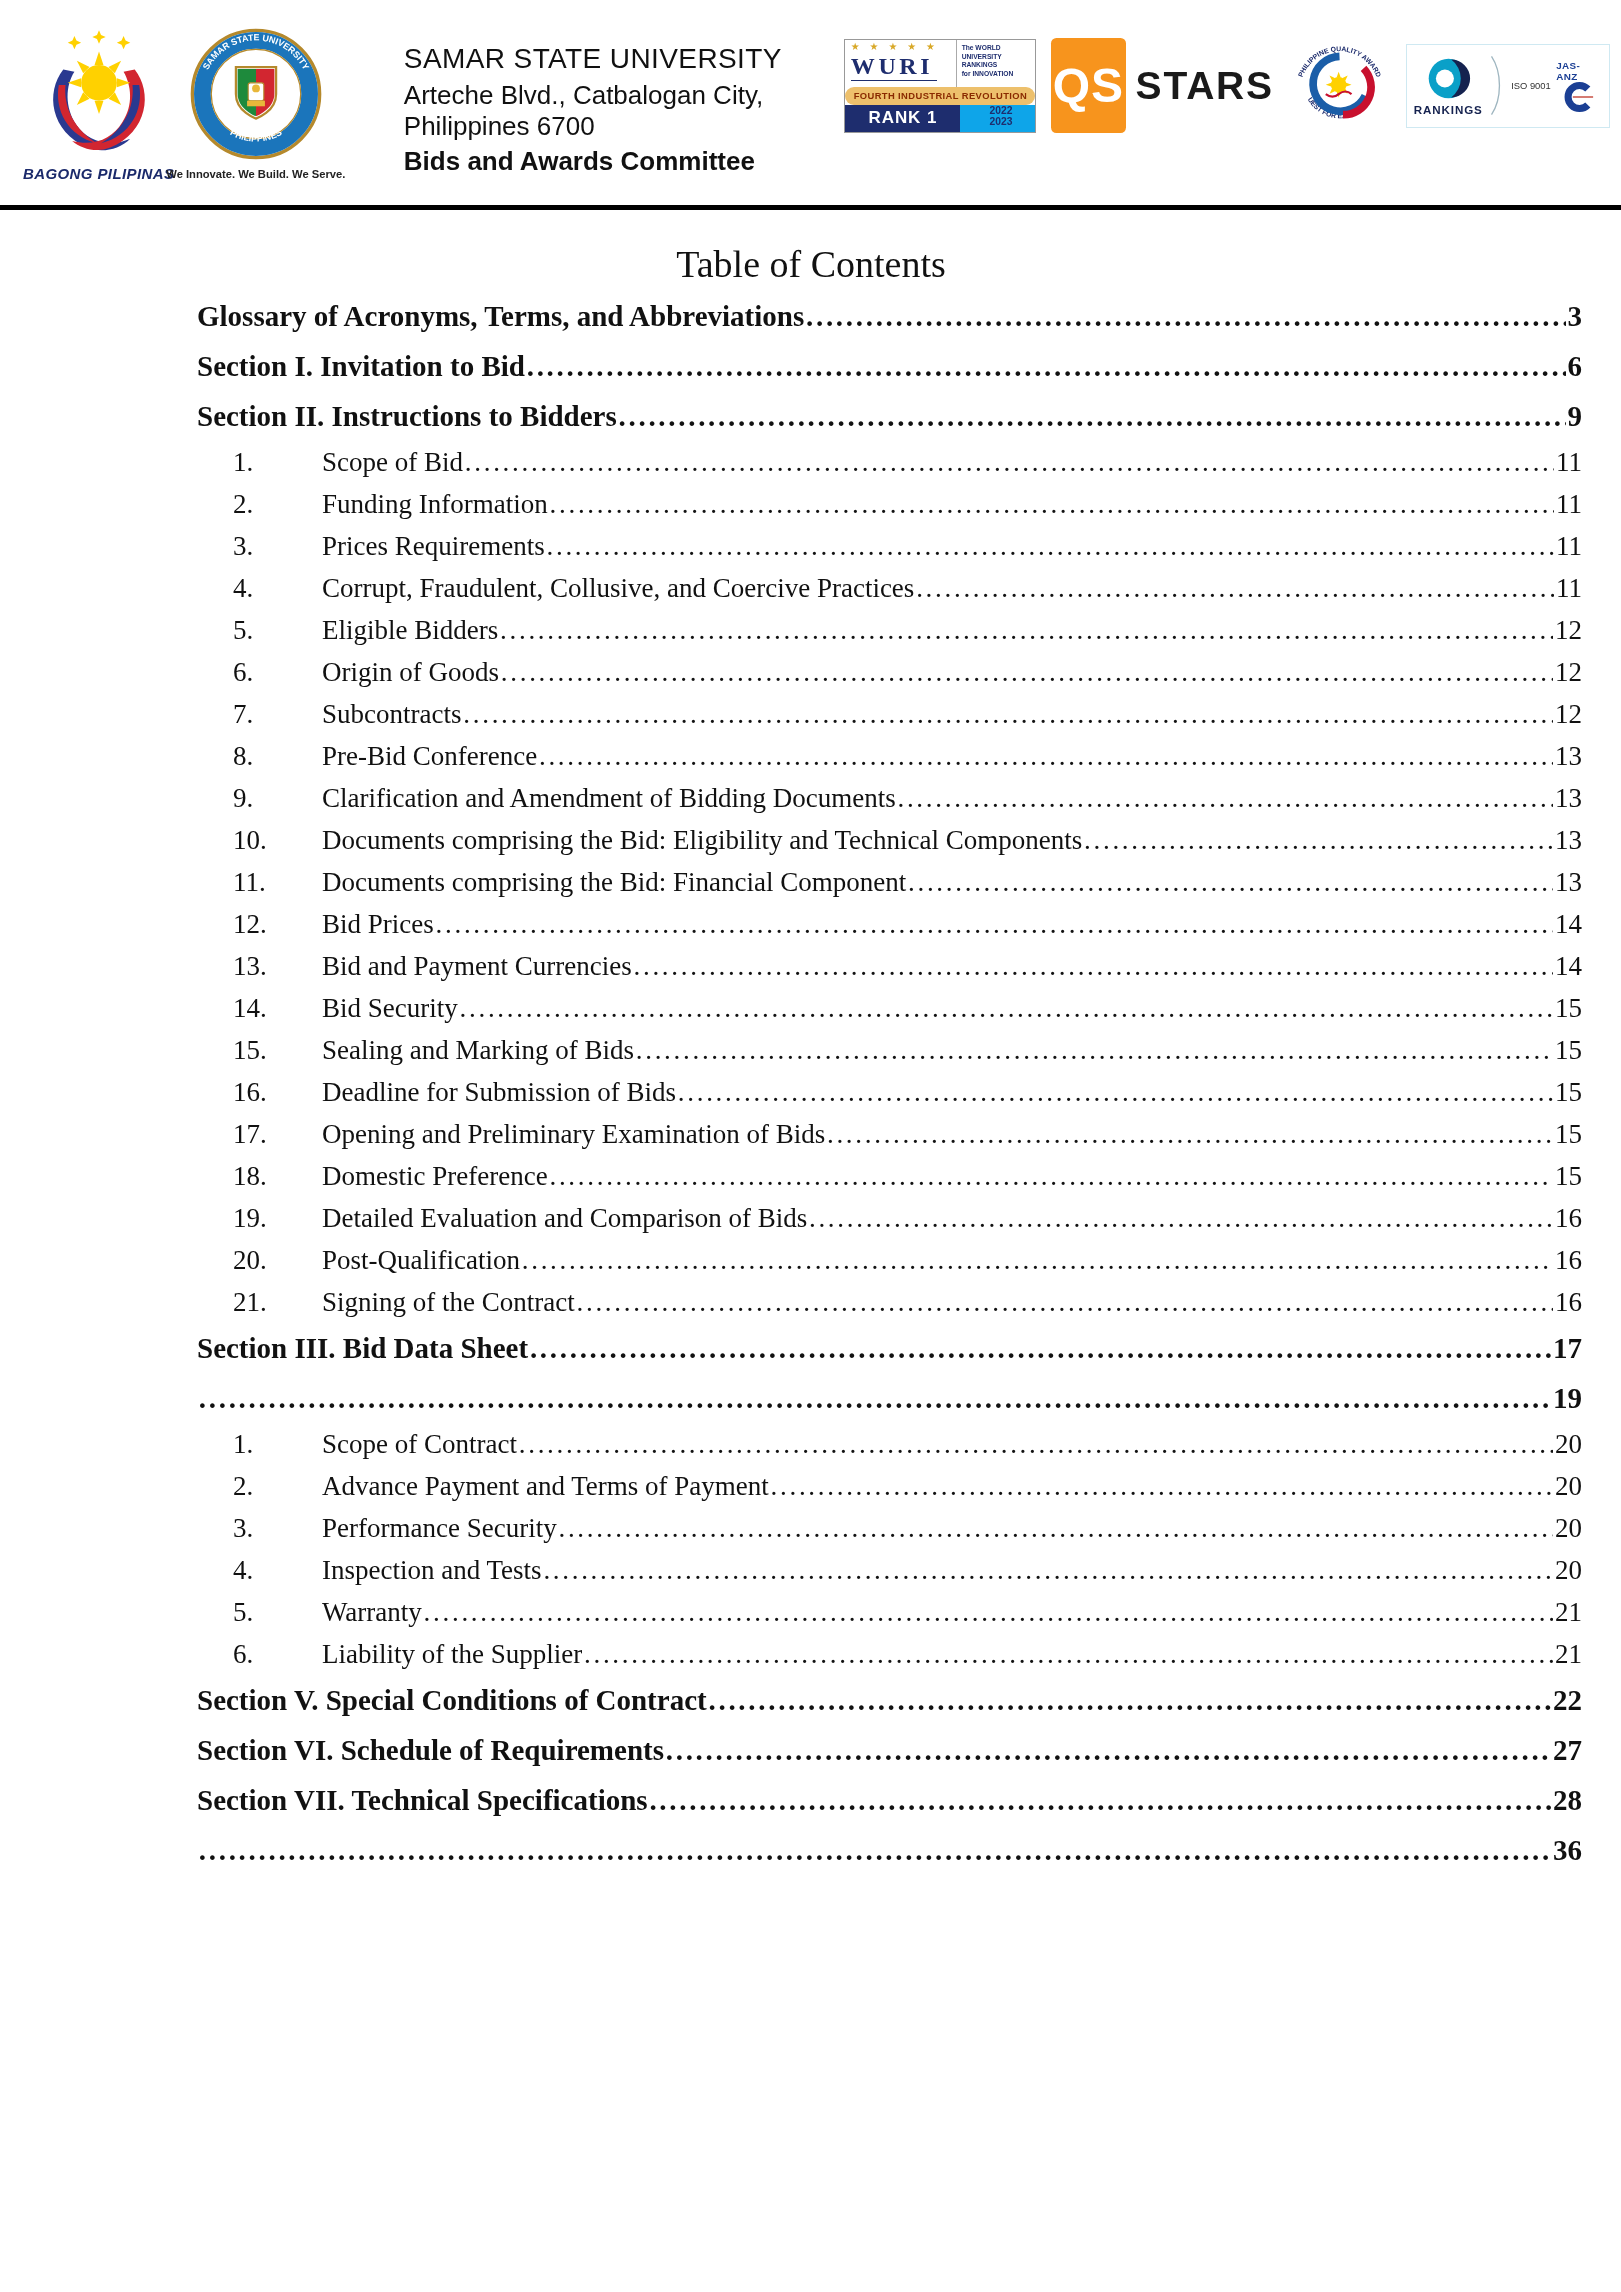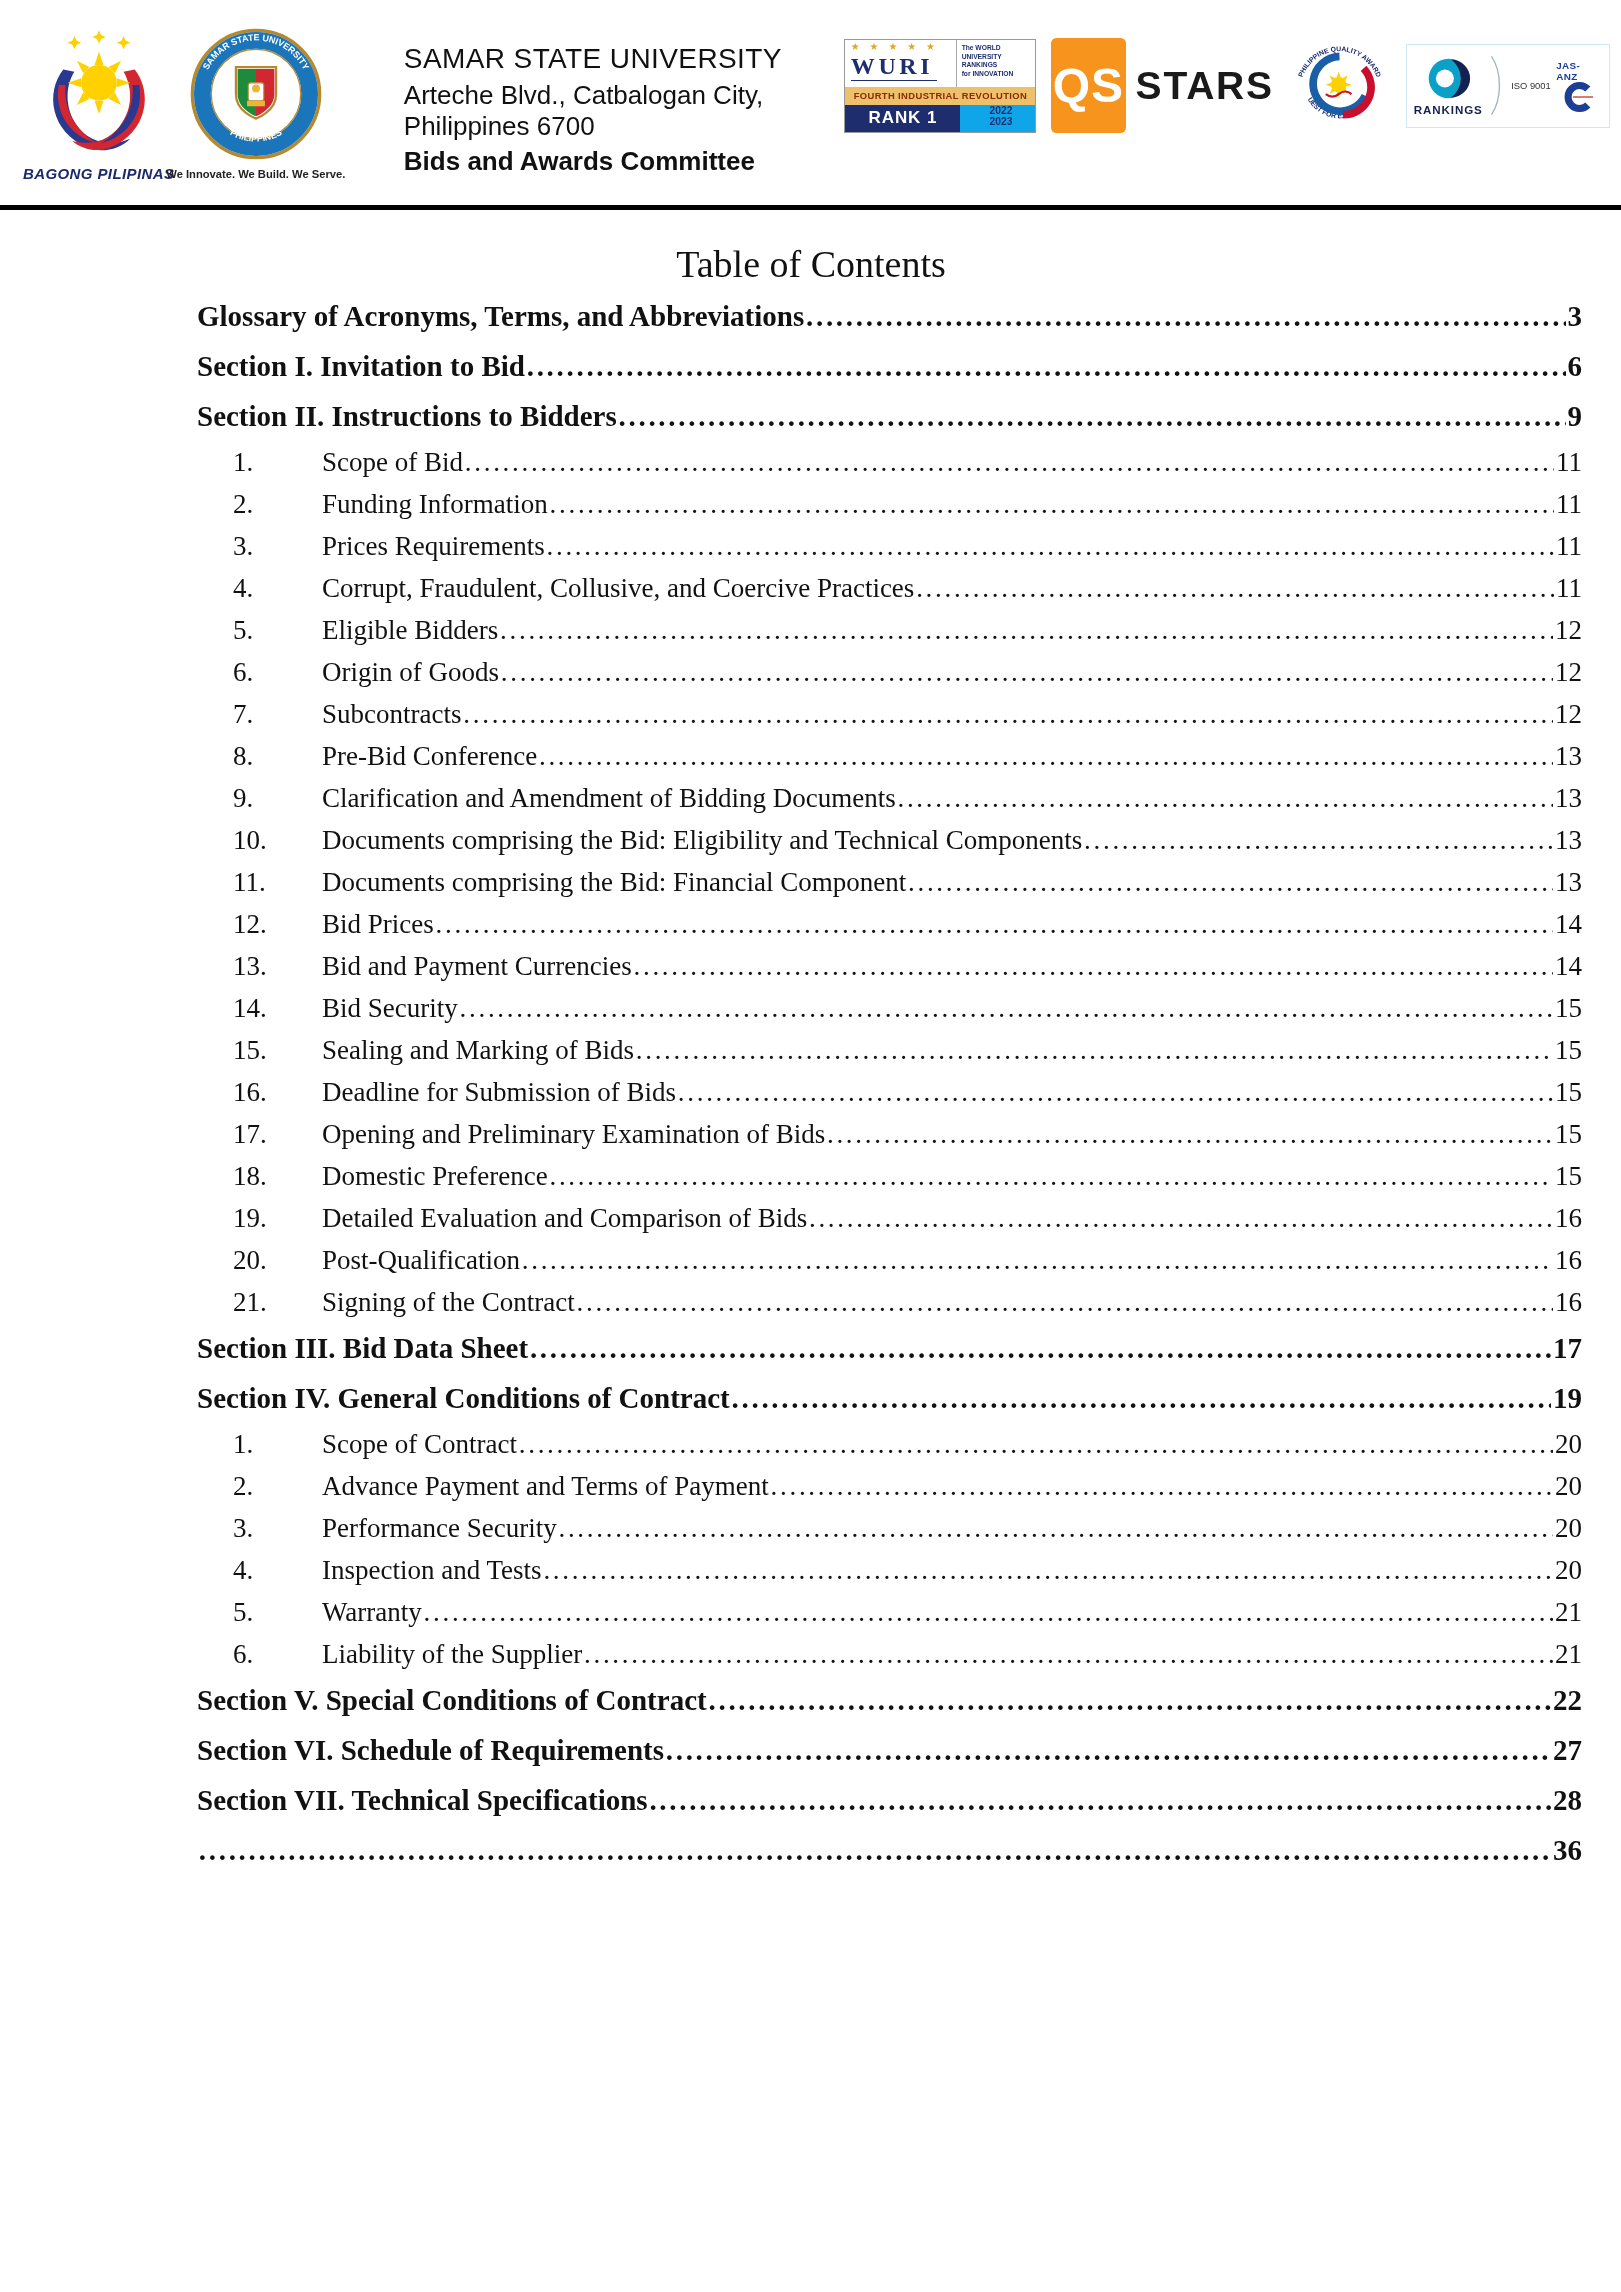--- a/index.html
+++ b/index.html
@@ -37,21 +37,21 @@
   .wuri-stars { color:#d8a827; font-size:9.9px; letter-spacing:3.6px; line-height:10.7px; white-space:nowrap; }
   .wuri-name {
     font-family:"Liberation Serif", serif; color:#1e2d6e; font-size:24px;
     font-weight:bold; letter-spacing:3.6px; line-height:27px;
     border-bottom:1.8px solid #1e2d6e; display:inline-block; padding-right:3.6px;
   }
   .wuri-tagline { width:72px; border-left:0.9px solid #aaa; padding:4.5px 1.8px 0 4.5px; }
   .wuri-tagline div { font-size:6.7px; font-weight:bold; color:#1e2d6e; line-height:8.5px; white-space:nowrap; }
   .wuri-band {
     height:18px; background:#edc06c; color:#8a2a00; font-weight:bold; font-size:9.4px;
-    display:flex; align-items:center; justify-content:center; letter-spacing:0.4px; white-space:nowrap;
+    display:flex; align-items:center; justify-content:center; letter-spacing:0.4px; white-space:nowrap;border-radius:9px;
   }
   .wuri-bottom { display:flex; height:27px; }
   .wuri-rank { flex:1.25; background:#1e2d6e; color:#fff; font-weight:bold; font-size:17px;
     display:flex; align-items:center; justify-content:center; letter-spacing:0.9px; }
   .wuri-years { flex:.75; background:#0ea5e9; color:#1e2d6e; font-weight:bold; font-size:10.3px;
     display:flex; flex-direction:column; align-items:center; justify-content:flex-start; line-height:11.6px;padding-left:6px; }
   
   .qs-wrap { display:flex; align-items:center; gap:9.9px; }
   .qs-box {
     width:75px; height:95px; background:#f7941d; border-radius:5.4px;
@@ -378,21 +378,20 @@
           <span class="toc-label">Signing of the Contract</span>
           <span class="toc-dots"></span>
           <span class="toc-page">16</span>
         </div>
         <div class="toc-row toc-section">
           <span class="toc-label">Section III. Bid Data Sheet</span>
           <span class="toc-dots"></span>
           <span class="toc-page">17</span>
         </div>
         <div class="toc-row toc-section">
-          <span class="toc-label">Section IV. General Conditions of Contract</span>
           <span class="toc-dots"></span>
           <span class="toc-page">19</span>
         </div>
         <div class="toc-row toc-item">
           <span class="toc-num">1.</span>
           <span class="toc-label">Scope of Contract</span>
           <span class="toc-dots"></span>
           <span class="toc-page">20</span>
         </div>
         <div class="toc-row toc-item">

